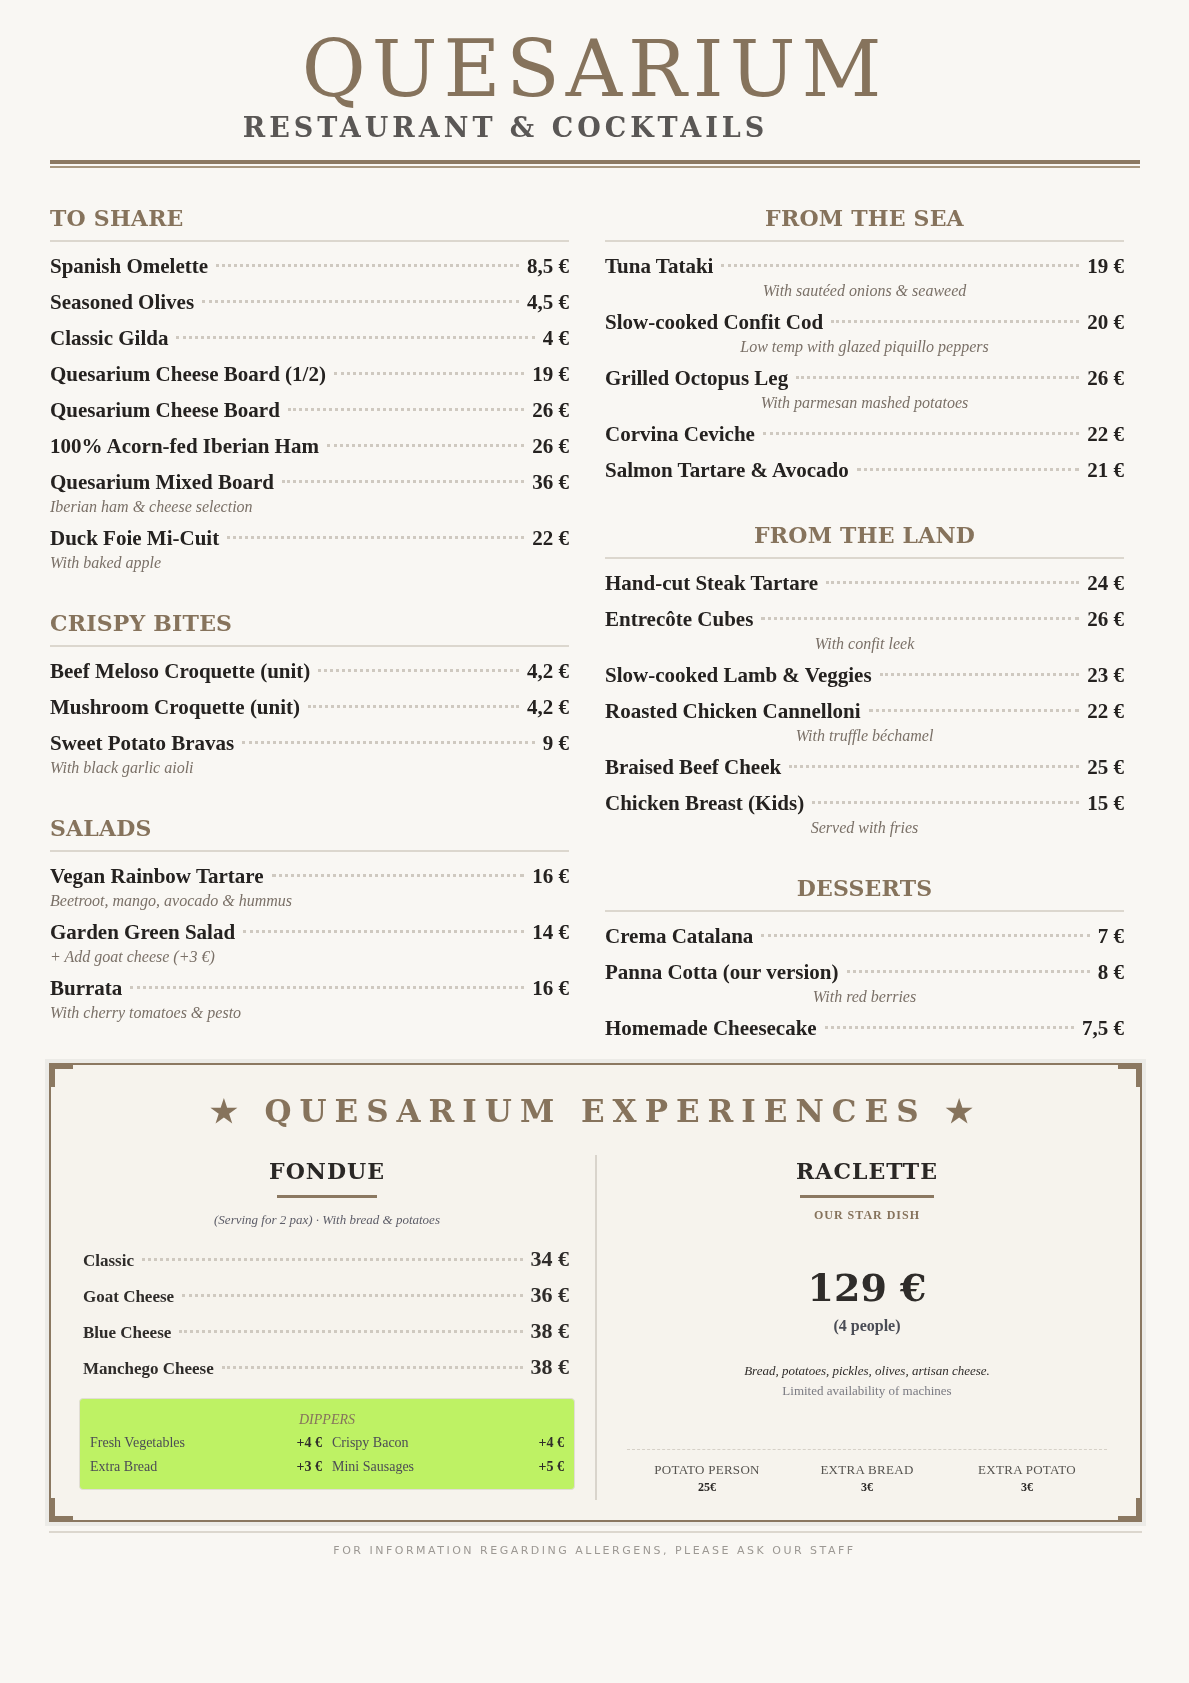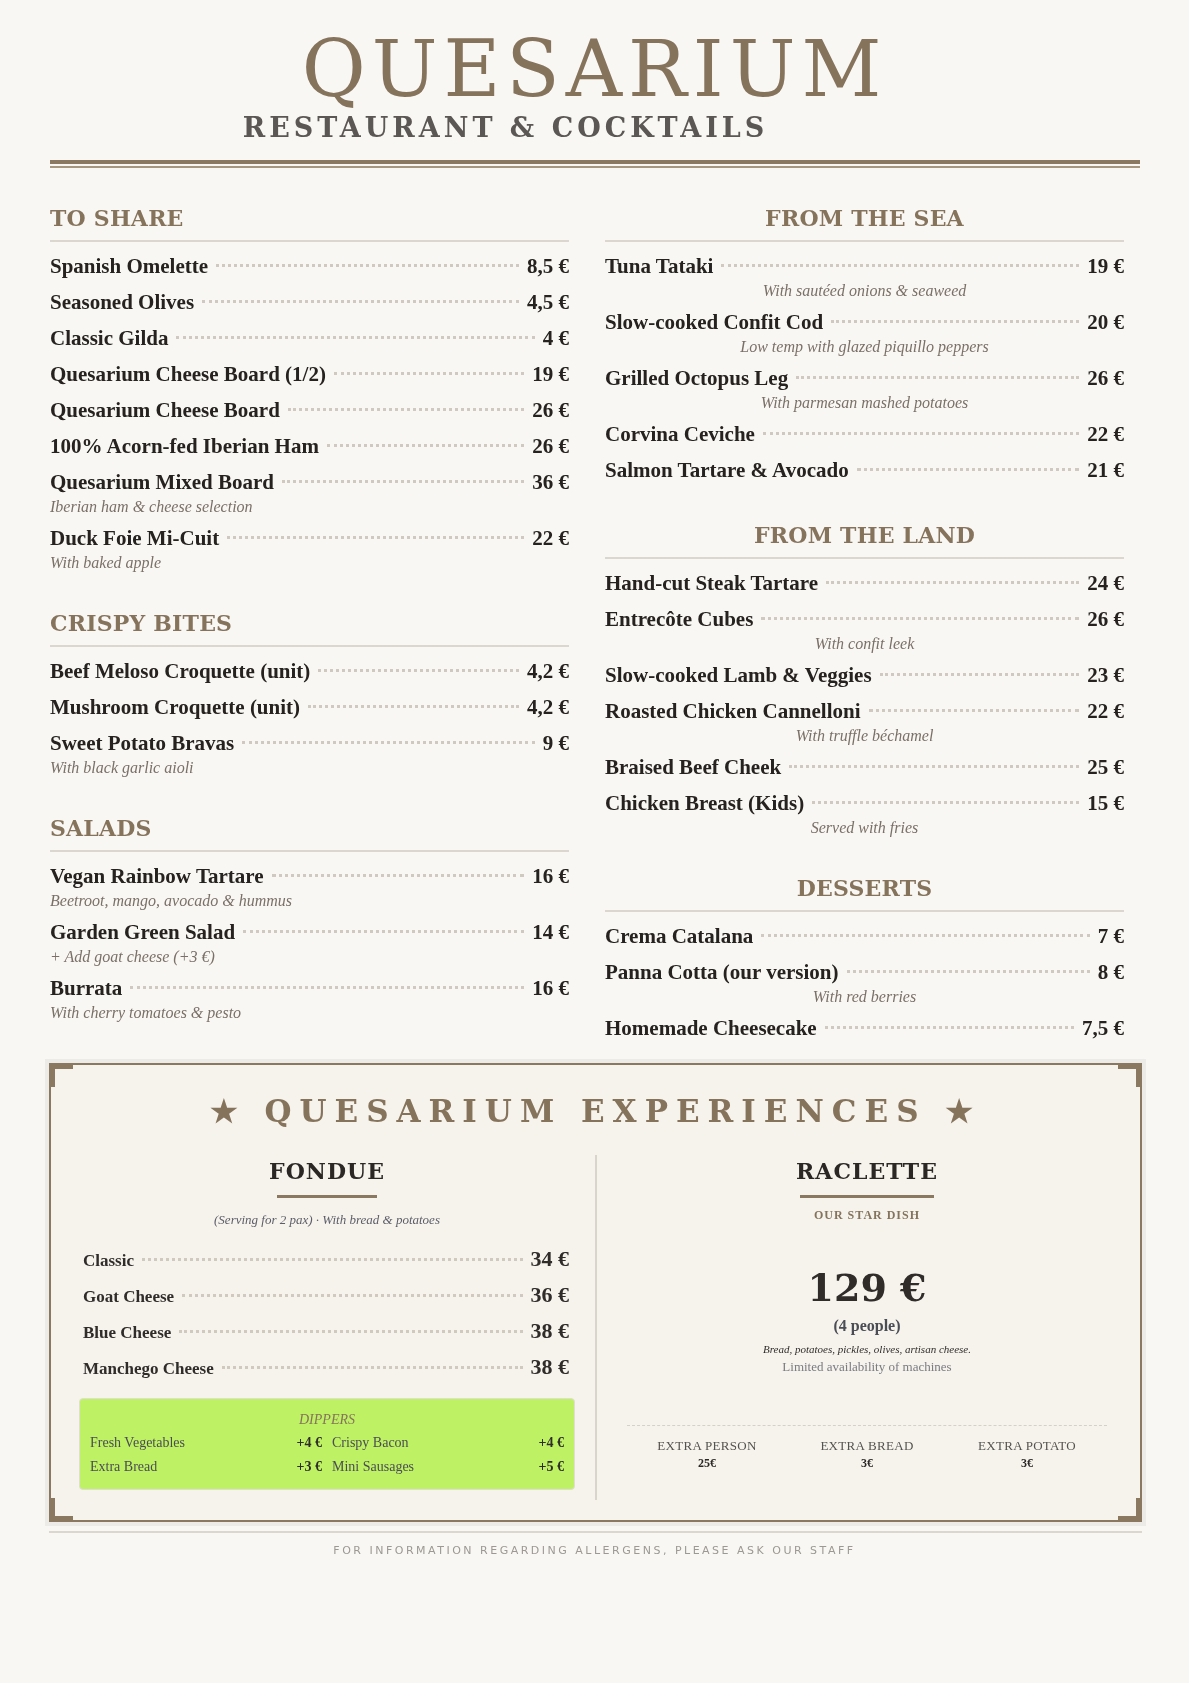--- a/index.html
+++ b/index.html
@@ -53,21 +53,21 @@
   .dippers { margin-top: 10px; width: 496px; height: 92px; background: #bef264; border: 1px solid #e1ddd5; border-radius: 4px; padding: 10px 10px 0 10px; }
   .dip-title { text-align: center; font-style: italic; font-size: 14px; color: #86735c; height: 22px; line-height: 22px; }
   .dip-grid { display: grid; grid-template-columns: 1fr 1fr; column-gap: 10px; }
   .dip-item { display: flex; justify-content: space-between; height: 24px; line-height: 24px; font-size: 14px; color: #4c4c55; }
   .dip-price { font-weight: bold; color: #2f2c2a; }
 
   .raclette { position: absolute; left: 566px; top: 90px; width: 500px; text-align: center; }
   .rac-sub { font-size: 12px; font-weight: bold; color: #86735c; letter-spacing: 1px; margin-top: 10px; }
   .rac-price { font-family: "DejaVu Serif", serif; font-weight: bold; font-size: 38px; line-height: 46px; color: #2f2c2a; margin-top: 42px; }
   .rac-people { font-size: 16px; font-weight: bold; color: #4b4d56; margin-top: 6px; }
-  .rac-desc { font-style: italic; font-size: 11px; color: #2f2c2a; margin-top: 8px; }
+  .rac-desc { font-style: italic; font-size: 13px; color: #2f2c2a; margin-top: 28px; }
   .rac-limit { font-size: 13px; color: #7a7a82; margin-top: 4px; }
   .rac-sep { border-top: 1px dashed #d6d1c8; margin: 50px 10px 0 10px; }
   .rac-extras { display: flex; justify-content: space-around; margin-top: 12px; padding: 0 10px; }
   .extra { text-align: center; width: 160px; }
   .extra-label { font-size: 13px; color: #55534f; letter-spacing: 0.3px; }
   .extra-val { font-size: 12px; font-weight: bold; color: #2a2725; margin-top: 2px; }
 
   .foot-rule { position: absolute; left: 49px; top: 1531px; width: 1093px; height: 2px; background: #dcd7ce; }
   .footer { position: absolute; left: 0; width: 1189px; top: 1544px; text-align: center; font-family: "DejaVu Sans", sans-serif; font-size: 11px; color: #9c9893; letter-spacing: 2.5px; }
 </style>
@@ -329,21 +329,21 @@
     <div class="sub-title">RACLETTE</div>
     <div class="sub-underline" style="width:134px"></div>
     <div class="rac-sub">OUR STAR DISH</div>
     <div class="rac-price">129 €</div>
     <div class="rac-people">(4 people)</div>
     <div class="rac-desc">Bread, potatoes, pickles, olives, artisan cheese.</div>
     <div class="rac-limit">Limited availability of machines</div>
     <div class="rac-sep"></div>
     <div class="rac-extras">
       <div class="extra">
-        <div class="extra-label">EXTRA PERSON</div>
+        <div class="extra-label">POTATO PERSON</div>
         <div class="extra-val">25€</div>
       </div>
       <div class="extra">
         <div class="extra-label">EXTRA BREAD</div>
         <div class="extra-val">3€</div>
       </div>
       <div class="extra">
         <div class="extra-label">EXTRA POTATO</div>
         <div class="extra-val">3€</div>
       </div>

